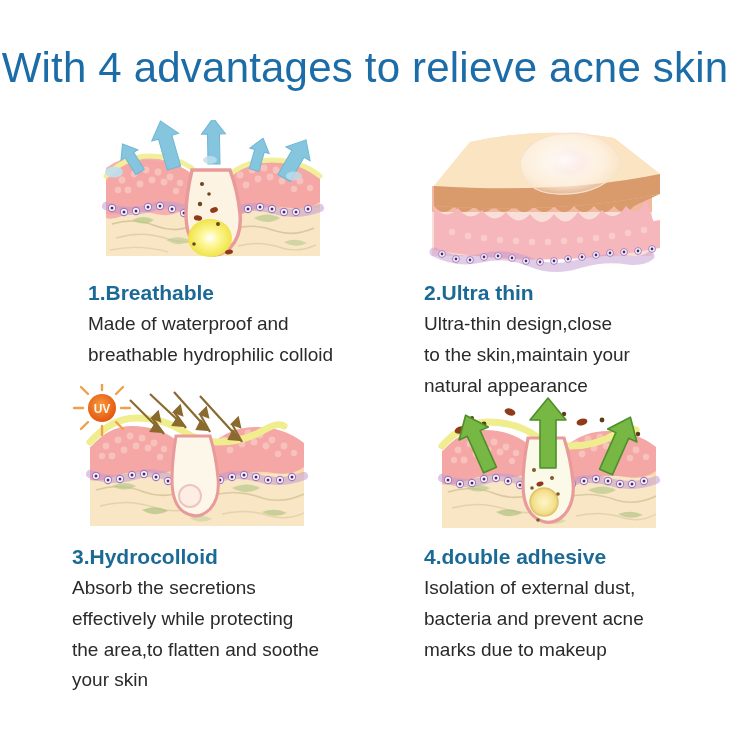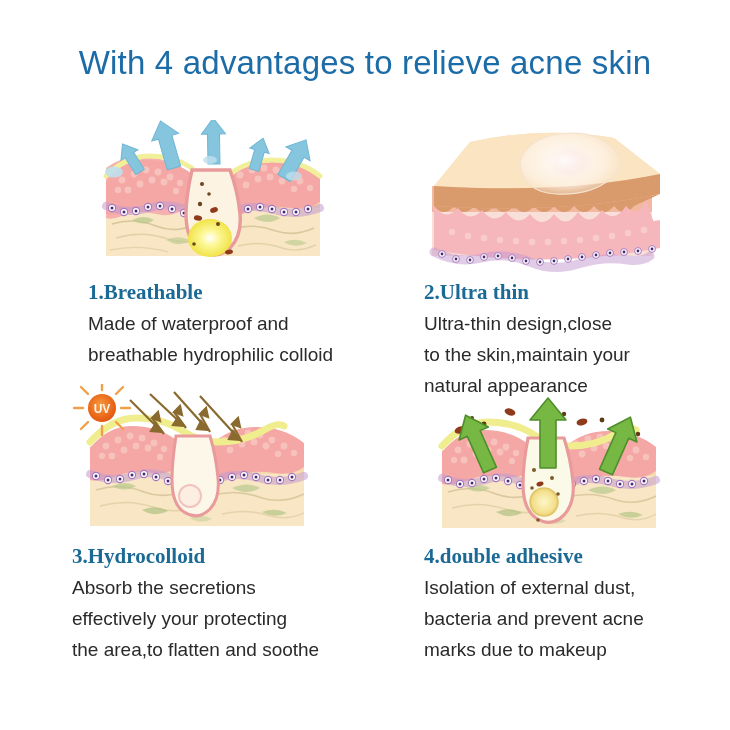--- a/index.html
+++ b/index.html
@@ -12,21 +12,21 @@
   }
   .page{
     width:730px;height:730px;position:relative;
     background:#ffffff;
   }
   .page-title{
     position:absolute;
     left:0;right:0;top:44px;
     text-align:center;
     color:#1c6ca8;
-    font-size:33px;
+    font-size:42px;
     font-weight:400;
     letter-spacing:0.2px;
     font-family:"Liberation Sans", sans-serif;
     white-space:nowrap;
   }
   .grid{
     position:absolute;
     left:0;top:112px;
     width:730px;height:600px;
   }
@@ -45,21 +45,21 @@
     margin:0 0 6px 0;
   }
   .art svg{display:block;}
 
   .panel-heading{
     color:#1b6a96;
     font-size:21px;
     font-weight:700;
     line-height:1.1;
     margin:0 0 5px 0;
-    font-family:Liberation Serif, serif;
+    font-family:Liberation Sans, sans-serif;
     white-space:nowrap;
   }
   .panel-body{
     color:#2a2a2a;
     font-size:19px;
     line-height:1.62;
     font-family:"Liberation Sans", sans-serif;
   }
   .panel-body div{white-space:nowrap;}
 </style>
@@ -455,22 +455,23 @@
             <path d="M128 30 l8 3 l-2 -9 z"></path>
             <line x1="170" y1="58" x2="160" y2="40"></line>
             <path d="M160 40 l8 3 l-2 -9 z"></path>
           </g>
         </svg>
       </div>
 
       <div class="panel-heading">3.Hydrocolloid</div>
       <div class="panel-body">
         <div>Absorb the secretions</div>
-        <div>effectively your protecting</div>
+        <div>effectively while protecting</div>
         <div>the area,to flatten and soothe</div>
+        <div>your skin</div>
       </div>
     </div>
 
     <div class="panel p4">
       <div class="art">
         <svg width="250" height="155" viewBox="0 0 250 155" xmlns="http://www.w3.org/2000/svg">
           <defs>
             <clipPath id="blockClip4">
                 <rect x="18" y="66" width="214" height="78"></rect>
               </clipPath>

